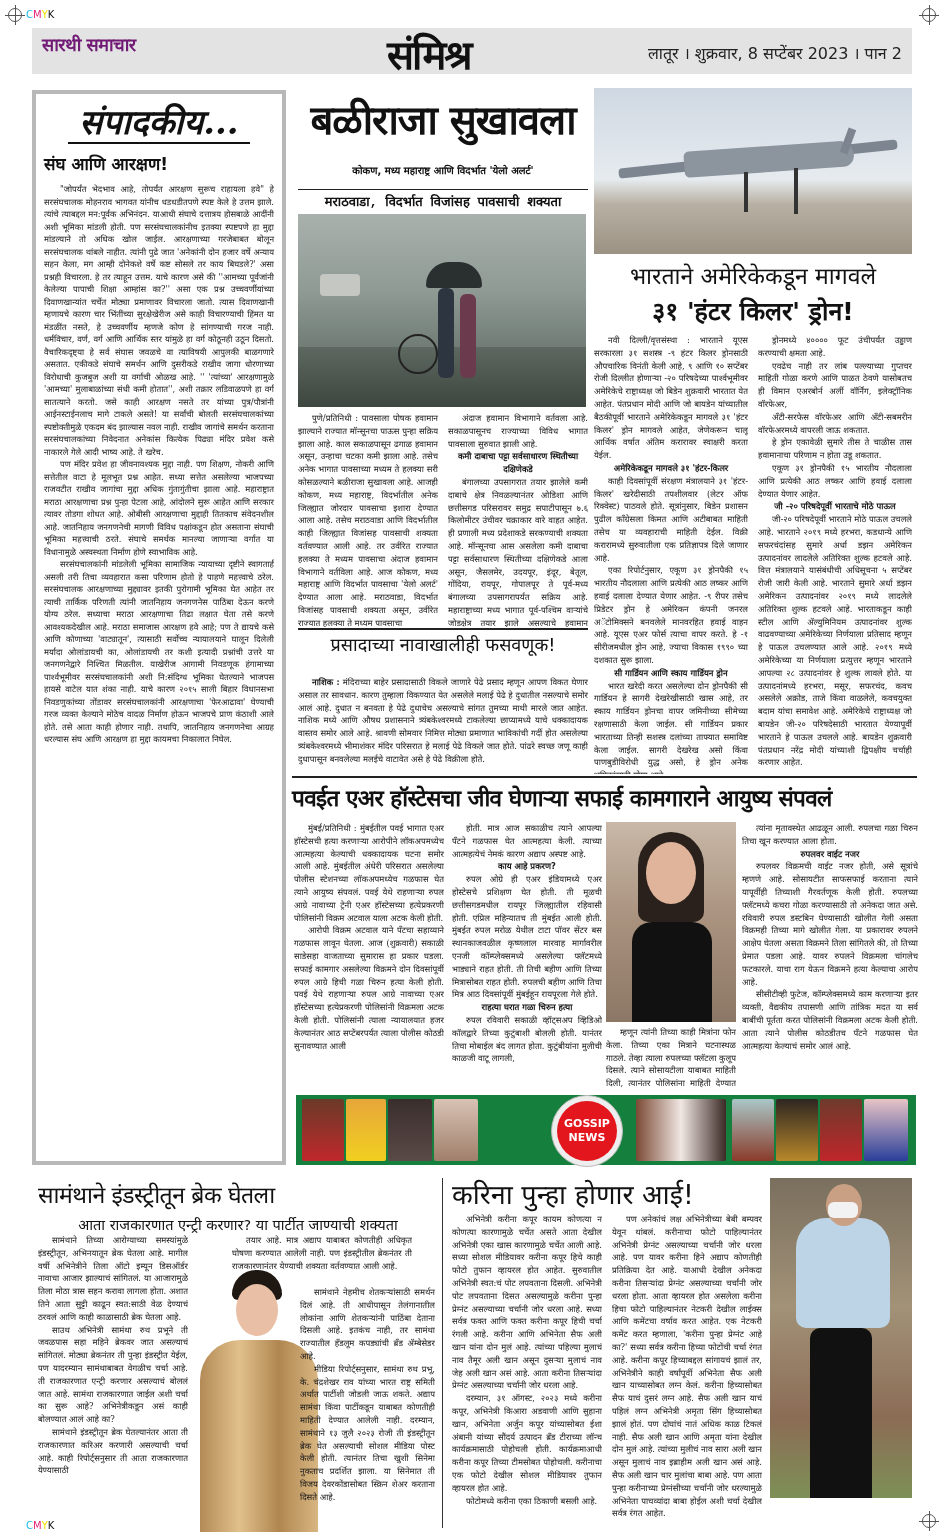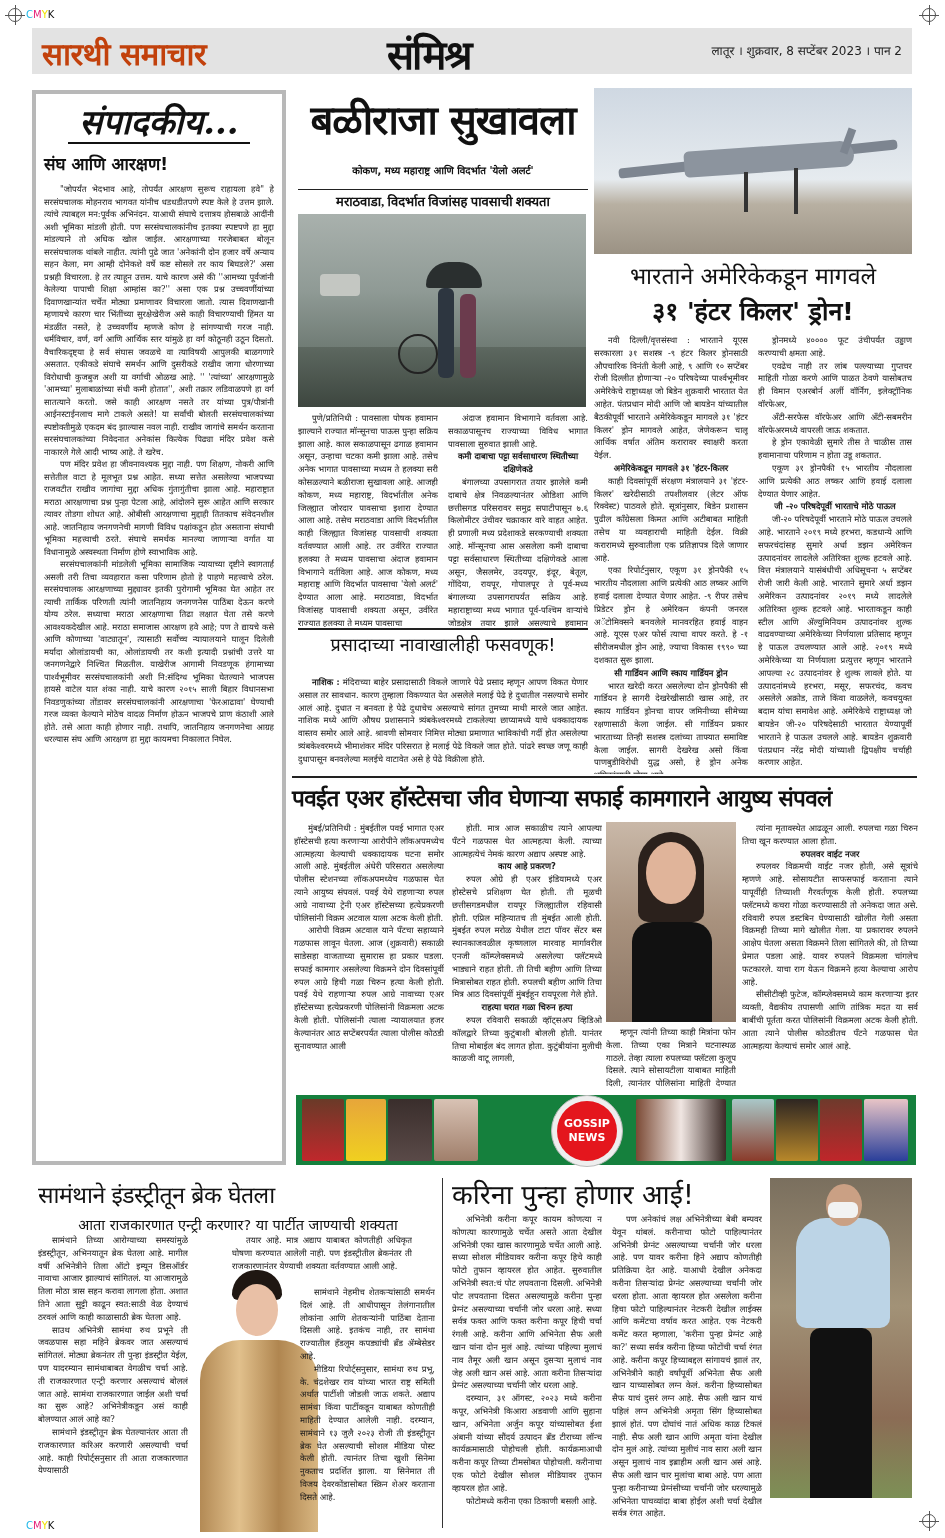--- a/index.html
+++ b/index.html
@@ -9,35 +9,35 @@
   .abs { position: absolute; }
   .reg { position: absolute; width: 14px; height: 14px; border: 1px solid #555; border-radius: 50%; }
   .reg::before, .reg::after { content: ""; position: absolute; background: #555; }
   .reg::before { left: 6px; top: -4px; width: 1px; height: 20px; }
   .reg::after { top: 6px; left: -4px; height: 1px; width: 20px; }
   .cmyk { position: absolute; font-family: "DejaVu Sans", sans-serif; font-size: 10px; letter-spacing: 0; }
   .cmyk .c { color: #1fb7e8; } .cmyk .m { color: #e5247a; } .cmyk .y { color: #f2e200; } .cmyk .k { color: #111; }
 
   
   .masthead { left: 32px; top: 28px; width: 880px; height: 46px; background: #e3e3e3; }
-  .mh-left { left: 10px; top: 4px; font-family: "DejaVu Sans", sans-serif; font-weight: 900; font-size: 31px; color: #c2410c; letter-spacing: -0.5px; }
+  .mh-left { left: 10px; top: 4px; font-family: "DejaVu Sans", sans-serif; font-weight: 900; font-size: 18px; color: #701a75; letter-spacing: -0.5px; }
   .mh-logo { left: 355px; top: -2px; font-family: "DejaVu Sans", sans-serif; font-weight: 900; font-size: 40px; color: #111; letter-spacing: -2px; }
-  .mh-right { right: 10px; top: 14px; font-family: "DejaVu Sans", sans-serif; font-size: 12px; color: #222; }
+  .mh-right { right: 10px; top: 14px; font-family: "DejaVu Sans", sans-serif; font-size: 16px; color: #222; }
 
   
   .editorial { left: 32px; top: 90px; width: 254px; height: 1075px; background: #fff; border: 4px solid #b8b8b8; padding: 6px 8px; overflow: hidden; }
   .ed-banner { font-family: "DejaVu Serif", serif; font-style: italic; font-weight: bold; font-size: 34px; text-align: center; border-bottom: 2px solid #111; margin: 2px 24px 8px; line-height: 40px; }
   .ed-title { font-family: "DejaVu Sans", sans-serif; font-weight: bold; font-size: 17px; margin-bottom: 8px; }
   .ed-body { font-size: 8.3px; line-height: 12.5px; text-align: justify; text-indent: 16px; color: #1a1a1a; }
   .ed-body p { margin-bottom: 0; }
 
   
   .rain-head { left: 298px; top: 96px; width: 290px; text-align: center; font-family: "DejaVu Sans", sans-serif; font-weight: 900; font-size: 40px; letter-spacing: -1px; line-height: 48px; }
   .rain-sub1 { left: 298px; top: 163px; width: 290px; text-align: center; font-family: "DejaVu Sans", sans-serif; font-weight: bold; font-size: 10px; border-bottom: 1.5px solid #222; padding-bottom: 12px; }
-  .rain-sub2 { left: 298px; top: 192px; width: 290px; text-align: center; font-family: Liberation Serif, serif; font-weight: bold; font-size: 13px; }
+  .rain-sub2 { left: 298px; top: 192px; width: 290px; text-align: center; font-family: Liberation Mono, monospace; font-weight: bold; font-size: 13px; }
   .rain-photo { left: 298px; top: 214px; width: 288px; height: 193px; background: linear-gradient(180deg,#a9b1ad 0%,#8f9a95 40%,#6f7b74 70%,#4f5a52 100%); overflow: hidden; }
   .rain-photo .road { position: absolute; left: 0; bottom: 0; width: 100%; height: 60px; background: linear-gradient(180deg,#5d6860,#3d463f); }
   .rain-photo .umbrella { position: absolute; left: 128px; top: 48px; width: 56px; height: 26px; background: #2a2f2f; border-radius: 28px 28px 4px 4px; }
   .rain-photo .figure1 { position: absolute; left: 140px; top: 74px; width: 16px; height: 90px; background: #2d3640; border-radius: 6px; }
   .rain-photo .figure2 { position: absolute; left: 162px; top: 80px; width: 16px; height: 84px; background: #6b3b4d; border-radius: 6px; }
   .rain-photo .bike { position: absolute; left: 100px; top: 120px; width: 40px; height: 40px; border: 2px solid #222; border-radius: 50%; }
   .rain-photo .car { position: absolute; left: 22px; top: 60px; width: 40px; height: 22px; background: #c4c7c2; border-radius: 4px; }
 
   .col-text { font-size: 8.4px; line-height: 12.8px; text-align: justify; color: #1a1a1a; overflow: hidden; }
   .col-text p { text-indent: 14px; }

